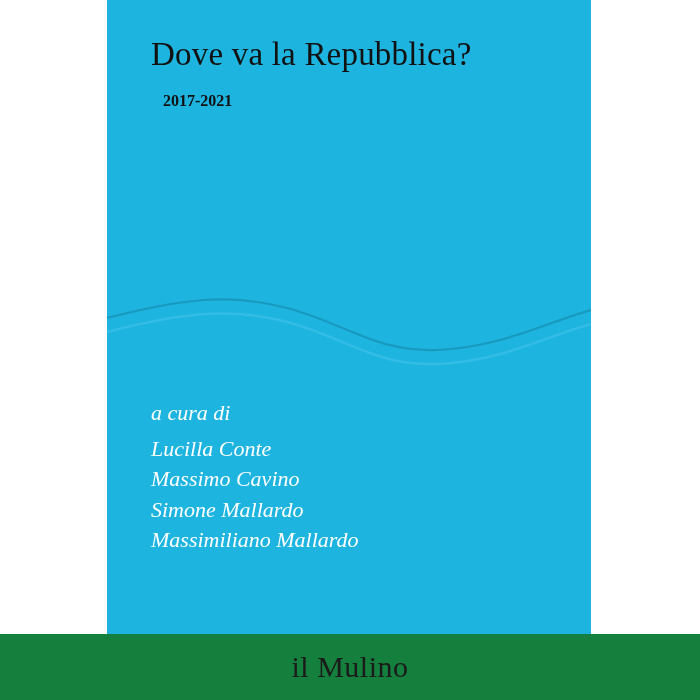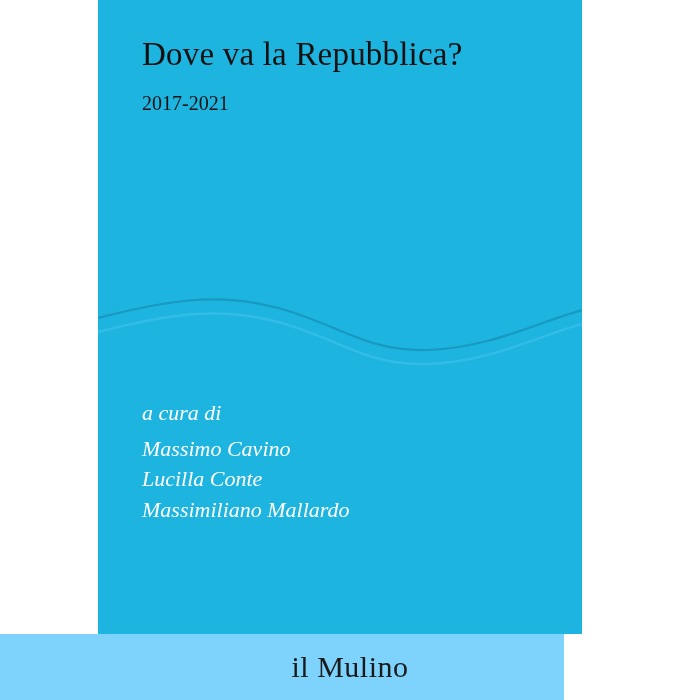--- a/index.html
+++ b/index.html
@@ -15,21 +15,21 @@
   }
   #book-cover {
     position: relative;
     width: 700px;
     height: 700px;
     background: #ffffff;
   }
   
   .cover-body {
     position: absolute;
-    left: 98px;
+    left: 107px;
     top: 0;
     width: 484px;
     height: 634px;
     background: #1eb4e0;
     overflow: hidden;
   }
   .wave-layer {
     position: absolute;
     left: 0;
     top: 0;
@@ -51,24 +51,25 @@
     margin: 0 0 18px 0;
     letter-spacing: 0.2px;
   }
   .subtitle {
     font-size: 20px;
     line-height: 1.35;
     color: #111111;
     margin: 0 0 10px 0;
   }
   .years {
-    font-size: 20px;
+    font-size: 16px;
     line-height: 1.35;
     color: #111111;
-    margin: 0;
+    margin: 12px;
+    font-weight: bold;
   }
   .editors-block {
     position: absolute;
     left: 44px;
     top: 400px;
     width: 420px;
     font-style: italic;
   }
   .edited-by {
     font-size: 22px;
@@ -79,23 +80,23 @@
     font-size: 22px;
     line-height: 1.38;
     color: #ffffff;
     margin: 0;
   }
   
   .publisher-strip {
     position: absolute;
     left: 0;
     top: 634px;
-    width: 564px;
+    width: 700px;
     height: 66px;
-    background: #7dd3fc;
+    background: #15803d;
   }
   .publisher-logo {
     position: absolute;
     left: 0;
     top: 0;
     width: 700px;
     height: 66px;
     display: flex;
     align-items: center;
     justify-content: center;
@@ -129,22 +130,23 @@
       <path d="M0,332 C70,314 120,306 180,322 C240,338 268,366 330,364 C392,362 440,336 484,324" fill="none" stroke="#35bde5" stroke-width="2.5" stroke-opacity="0.9"></path>
     </svg>
 
     <div class="text-block">
       <h1 class="title">Dove va la Repubblica?</h1>
       <p class="years">2017-2021</p>
     </div>
 
     <div class="editors-block">
       <p class="edited-by">a cura di</p>
+      <p class="editor-name">Lucilla Conte</p>
       <p class="editor-name">Massimo Cavino</p>
-      <p class="editor-name">Lucilla Conte</p>
+      <p class="editor-name">Simone Mallardo</p>
       <p class="editor-name">Massimiliano Mallardo</p>
     </div>
 
   </div>
 
   <div class="publisher-strip">
     <div class="publisher-logo">il Mulino</div>
   </div>
 
 </div>

